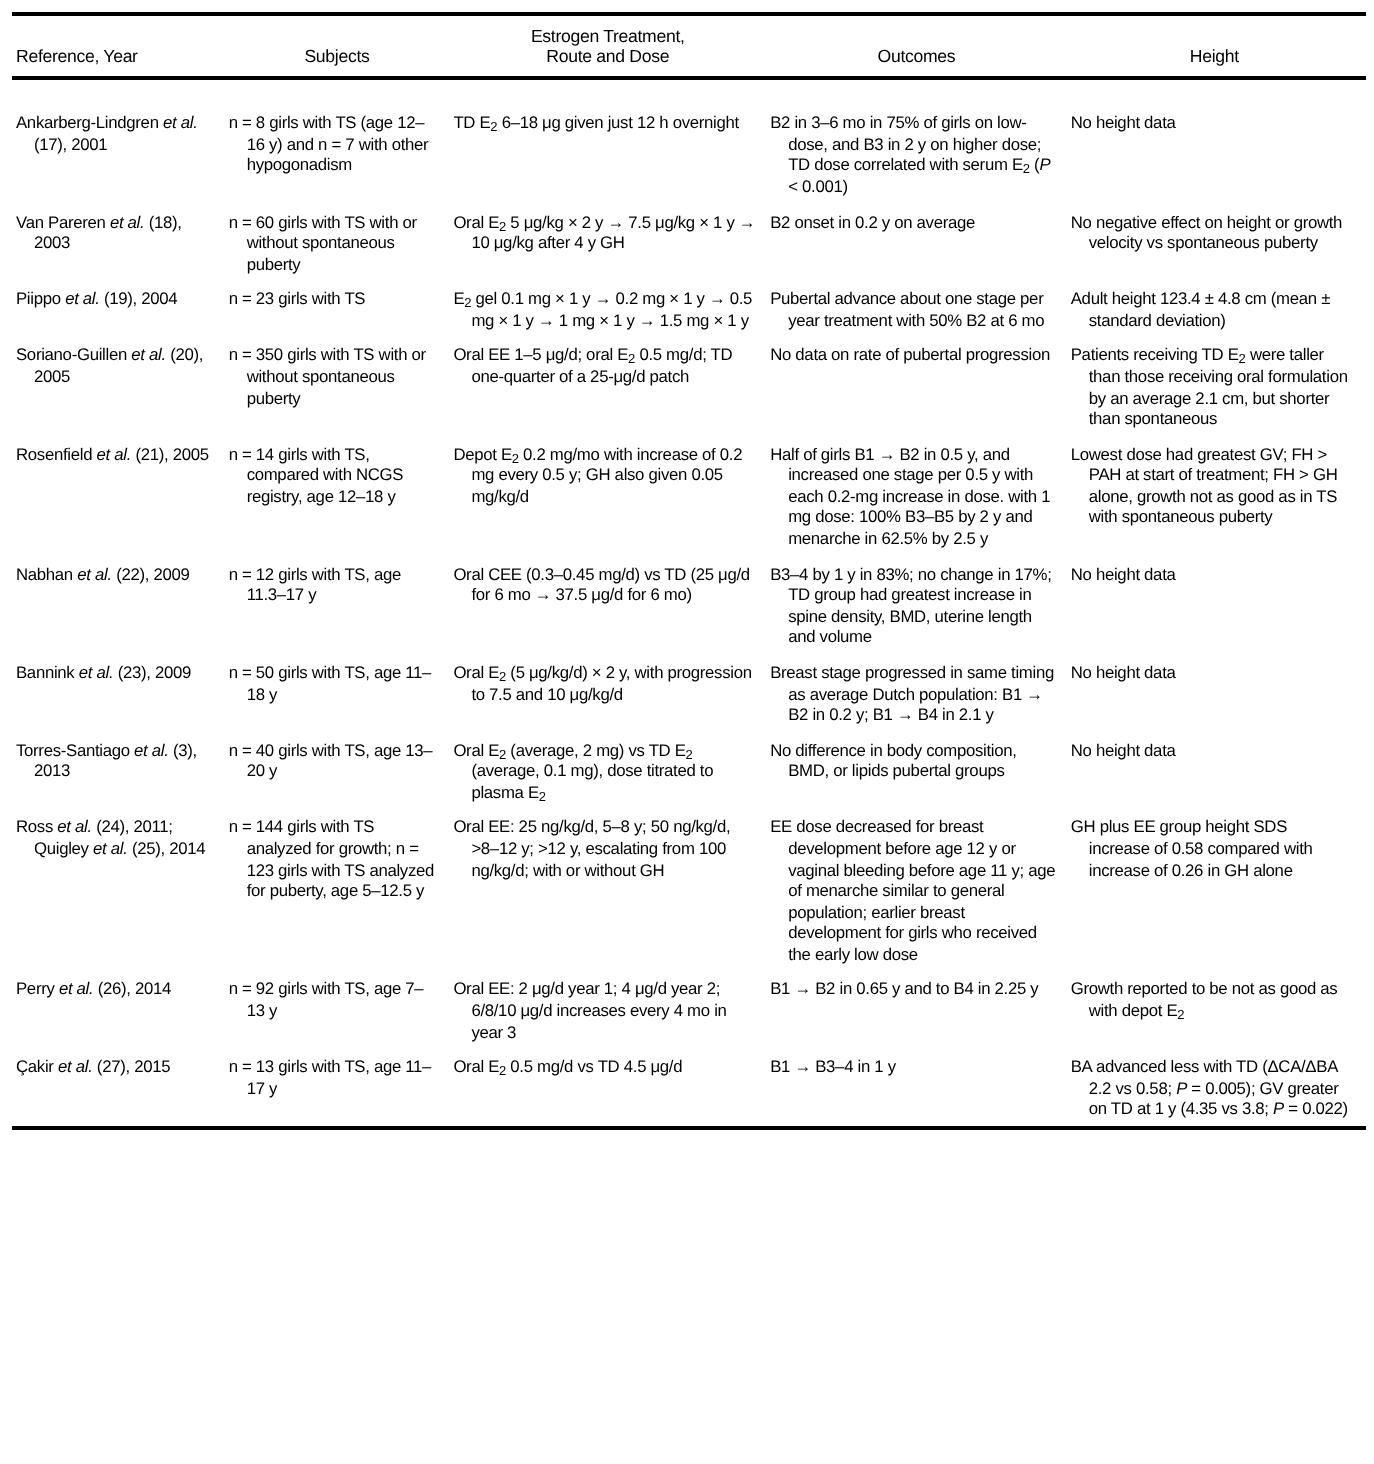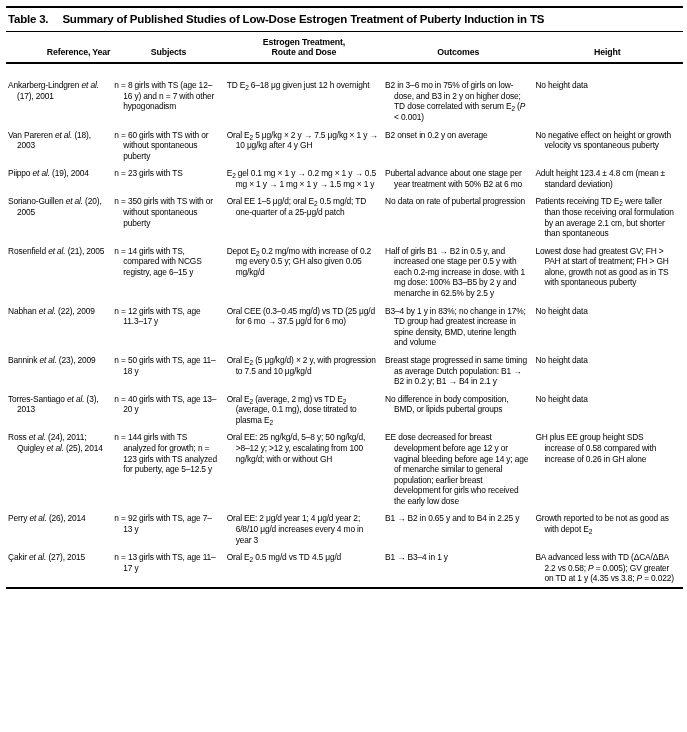--- a/index.html
+++ b/index.html
@@ -32,31 +32,31 @@
     margin-right: 14px;
   }
   table.studies {
     width: 100%;
     border-collapse: collapse;
     table-layout: fixed;
     border-bottom: 2px solid #000;
   }
   table.studies th {
     font-size: 8.8px;
-    font-weight: bold;
+    font-weight: normal;
     letter-spacing: -0.15px;
     vertical-align: bottom;
     text-align: center;
     padding: 5px 4px 5px 0;
     border-bottom: 2px solid #000;
     white-space: pre-line;
     line-height: 1.15;
   }
   table.studies th.first {
-    text-align: right;
+    text-align: left;
     padding-left: 2px;
   }
   table.studies td {
     font-size: 8.4px;
     letter-spacing: -0.15px;
     vertical-align: top;
     padding: 4px 7px 3px 0;
     line-height: 1.26;
   }
   table.studies td.c-ref { padding-left: 2px; }
@@ -69,23 +69,20 @@
     font-size: 6.5px;
     vertical-align: -1.5px;
     line-height: 0;
   }
 </style>
 </head>
 <body>
 
 <div class="page">
   <div class="rule-top"></div>
-  <div class="title-bar">
-    <span class="tbl-label">Table 3.</span><span>Summary of Published Studies of Low-Dose Estrogen Treatment of Puberty Induction in TS</span>
-  </div>
 
   <table class="studies">
     <colgroup>
       <col style="width:16%">
       <col style="width:16.6%">
       <col style="width:23.4%">
       <col style="width:22.2%">
       <col style="width:21.8%">
     </colgroup>
     <thead>
@@ -165,21 +162,21 @@
           </td>
           <td class="c-height">
             <div class="cell-text">Patients receiving TD E<sub>2</sub> were taller than those receiving oral formulation by an average 2.1 cm, but shorter than spontaneous</div>
           </td>
         </tr>
         <tr>
           <td class="c-ref">
             <div class="cell-text">Rosenfield <i>et al.</i> (21), 2005</div>
           </td>
           <td class="c-subjects">
-            <div class="cell-text">n = 14 girls with TS, compared with NCGS registry, age 6–15 y</div>
+            <div class="cell-text">n = 14 girls with TS, compared with NCGS registry, age 12–18 y</div>
           </td>
           <td class="c-treatment">
             <div class="cell-text">Depot E<sub>2</sub> 0.2 mg/mo with increase of 0.2 mg every 0.5 y; GH also given 0.05 mg/kg/d</div>
           </td>
           <td class="c-outcomes">
             <div class="cell-text">Half of girls B1 → B2 in 0.5 y, and increased one stage per 0.5 y with each 0.2-mg increase in dose. with 1 mg dose: 100% B3–B5 by 2 y and menarche in 62.5% by 2.5 y</div>
           </td>
           <td class="c-height">
             <div class="cell-text">Lowest dose had greatest GV; FH &gt; PAH at start of treatment; FH &gt; GH alone, growth not as good as in TS with spontaneous puberty</div>
           </td>
@@ -239,21 +236,21 @@
           <td class="c-ref">
             <div class="cell-text">Ross <i>et al.</i> (24), 2011; Quigley <i>et al.</i> (25), 2014</div>
           </td>
           <td class="c-subjects">
             <div class="cell-text">n = 144 girls with TS analyzed for growth; n = 123 girls with TS analyzed for puberty, age 5–12.5 y</div>
           </td>
           <td class="c-treatment">
             <div class="cell-text">Oral EE: 25 ng/kg/d, 5–8 y; 50 ng/kg/d, &gt;8–12 y; &gt;12 y, escalating from 100 ng/kg/d; with or without GH</div>
           </td>
           <td class="c-outcomes">
-            <div class="cell-text">EE dose decreased for breast development before age 12 y or vaginal bleeding before age 14 y; age of menarche similar to general population; earlier breast development for girls who received the early low dose</div>
+            <div class="cell-text">EE dose decreased for breast development before age 12 y or vaginal bleeding before age 11 y; age of menarche similar to general population; earlier breast development for girls who received the early low dose</div>
           </td>
           <td class="c-height">
             <div class="cell-text">GH plus EE group height SDS increase of 0.58 compared with increase of 0.26 in GH alone</div>
           </td>
         </tr>
         <tr>
           <td class="c-ref">
             <div class="cell-text">Perry <i>et al.</i> (26), 2014</div>
           </td>
           <td class="c-subjects">

